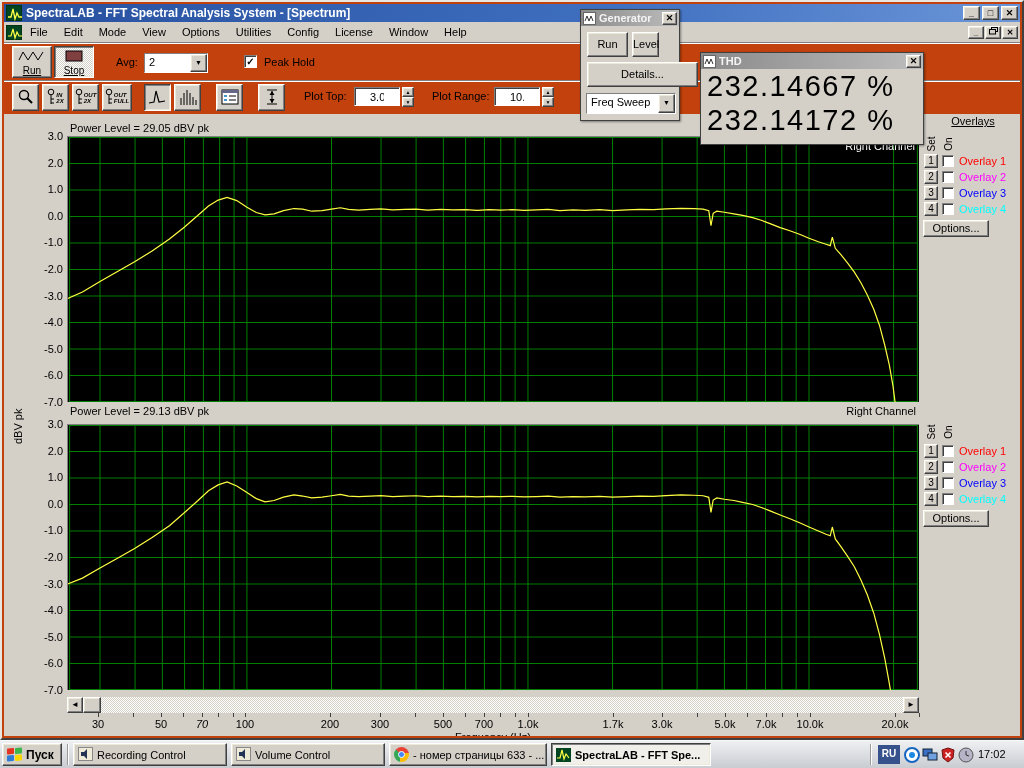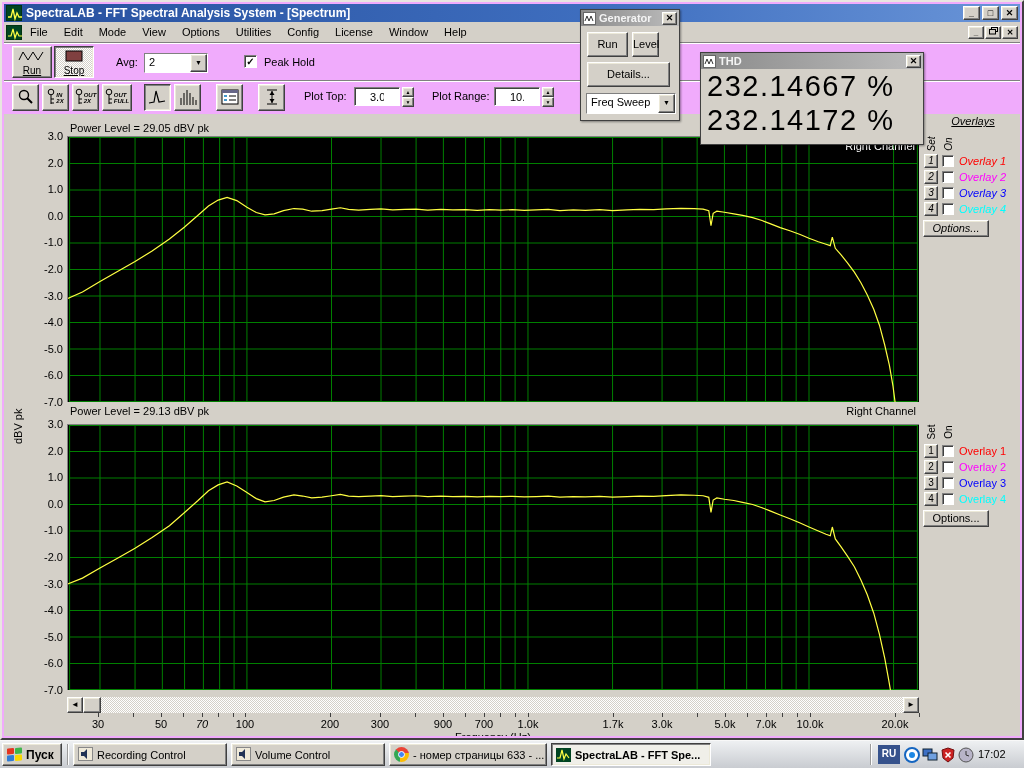--- a/index.html
+++ b/index.html
@@ -12,21 +12,21 @@
            box-shadow: inset -1px -1px 0 #808080, inset 1px 1px 0 #ece9d8; cursor:default; }
   .pressed { border-color:#404040 #ffffff #ffffff #404040;
              box-shadow: inset 1px 1px 0 #808080, inset -1px -1px 0 #ece9d8; }
   .dither { background-image:
               linear-gradient(45deg,#ffffff 25%,transparent 25% 75%,#ffffff 75%),
               linear-gradient(45deg,#ffffff 25%,transparent 25% 75%,#ffffff 75%);
             background-size:2px 2px; background-position:0 0,1px 1px; background-color:#d4d0c8; }
   .win-border { border:1px solid #404040; box-shadow: 0 0 0 1px #d4d0c8 inset, 1px 1px 2px rgba(0,0,0,.4); background:#d4d0c8; }
 
   
-  #app-window { left:0; top:0; width:1024px; height:740px; background:#f0abfc;
+  #app-window { left:0; top:0; width:1024px; height:740px; background:#c2410c;
                 border:2px solid; border-color:#e8e6e0 #404040 #404040 #e8e6e0; }
   #titlebar { left:2px; top:2px; right:2px; height:18px;
               background:linear-gradient(90deg,#27509e 0%,#3f6fc0 60%,#6a95d8 100%);
               display:flex; align-items:center; padding:0 2px; }
   #titlebar .title { color:#fff; font-weight:bold; font-size:12px; margin-left:4px; flex:1;
                      white-space:nowrap; overflow:hidden; }
   .cap-btn { width:17px; height:14px; font-size:9px; line-height:12px; text-align:center; margin-left:2px; font-weight:bold; }
   .appicon { width:16px; height:16px; background:#042; border:1px solid #031; position:relative; flex:0 0 auto; }
   .appicon svg { position:absolute; left:0; top:0; }
 
@@ -414,33 +414,33 @@
         <div class="tick" style="left: 828px;"></div>
         <div class="tick" style="left: 852px;"></div>
       </div>
     <div id="xlabels" class="abs" style="left:63px;top:604px;width:852px;height:13px;">
         <span class="xlab" style="left: 31px;">30</span>
         <span class="xlab" style="left: 94px;">50</span>
         <span class="xlab" style="left: 135px; font-style: italic;">70</span>
         <span class="xlab" style="left: 178px;">100</span>
         <span class="xlab" style="left: 263px;">200</span>
         <span class="xlab" style="left: 313px;">300</span>
-        <span class="xlab" style="left: 376px;">900</span>
+        <span class="xlab" style="left: 376px;">500</span>
         <span class="xlab" style="left: 417px;">700</span>
         <span class="xlab" style="left: 461px;">1.0k</span>
         <span class="xlab" style="left: 546px;">1.7k</span>
         <span class="xlab" style="left: 595px;">3.0k</span>
         <span class="xlab" style="left: 658px;">5.0k</span>
         <span class="xlab" style="left: 699px;">7.0k</span>
         <span class="xlab" style="left: 743px;">10.0k</span>
         <span class="xlab" style="left: 828px;">20.0k</span>
       </div>
     <div class="abs" style="left:63px;top:617px;width:852px;text-align:center;">Frequency (Hz)</div>
 
-    <div class="abs ov-panel" style="left:918px;top:0;font-style:italic;">
+    <div class="abs ov-panel" style="left:918px;top:0;">
       <div class="ov-head">Overlays</div>
       <div class="ov-vlab" style="left:1px;top:18px;">Set</div>
       <div class="ov-vlab" style="left:18px;top:18px;">On</div>
       <div class="ov-num btn3d" style="left:2px;top:40px;">1</div>
       <div class="ov-cb cb" style="left:20px;top:41px;"></div>
       <div class="ov-label" style="left: 37px; top: 41px; color: rgb(255, 0, 0);">Overlay 1</div>
       <div class="ov-num btn3d" style="left:2px;top:56px;">2</div>
       <div class="ov-cb cb" style="left:20px;top:57px;"></div>
       <div class="ov-label" style="left: 37px; top: 57px; color: rgb(255, 0, 255);">Overlay 2</div>
       <div class="ov-num btn3d" style="left:2px;top:72px;">3</div>
@@ -475,21 +475,21 @@
 <div id="generator-window" class="abs win-border">
   <div class="float-title">
     <div class="miniicon"><svg width="11" height="11">
           <polyline points="1,8 3,3 5,8 7,3 9,8" fill="none" stroke="#333"></polyline>
         </svg></div>
     <span class="t">Generator</span>
     <div class="cap-btn btn3d" style="width:15px;height:13px;line-height:11px;">✕</div>
   </div>
   <div class="abs btn3d" style="left:6px;top:22px;width:41px;height:25px;text-align:center;line-height:23px;">Run</div>
   <div class="abs btn3d" style="left:51px;top:22px;width:27px;height:25px;text-align:center;line-height:23px;">Level</div>
-  <div class="abs btn3d" style="left:6px;top:52px;width:83px;height:25px;text-align:center;line-height:23px;">Details...</div>
+  <div class="abs btn3d" style="left:6px;top:52px;width:111px;height:25px;text-align:center;line-height:23px;">Details...</div>
   <div class="abs combo" style="left:5px;top:83px;width:90px;height:21px;">
     <span class="val">Freq Sweep</span>
     <span class="drop btn3d">▼</span>
   </div>
 </div>
 
 <div id="thd-window" class="abs win-border">
   <div class="float-title">
     <div class="miniicon"><svg width="11" height="11">
           <polyline points="1,8 3,3 5,8 7,3 9,8" fill="none" stroke="#333"></polyline>

